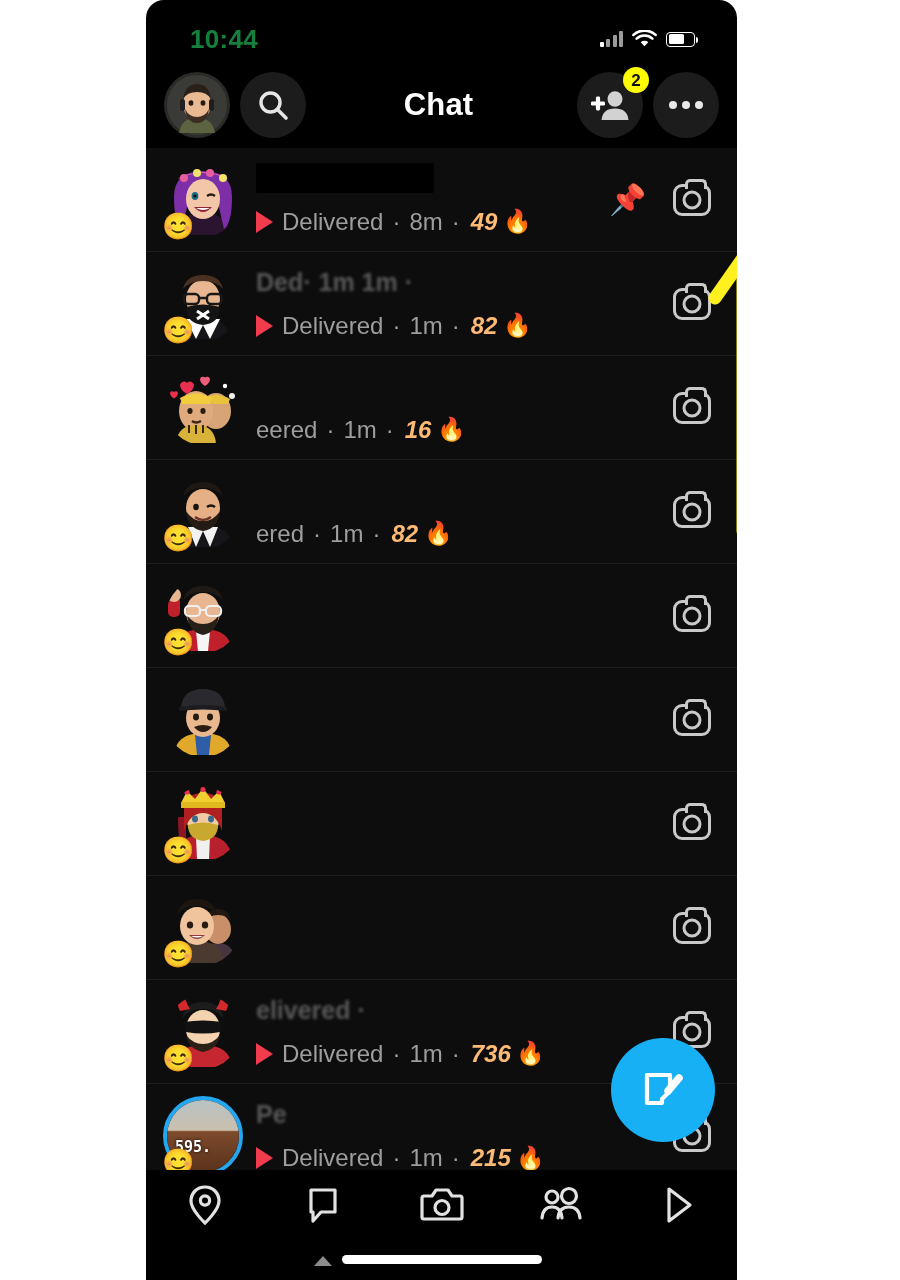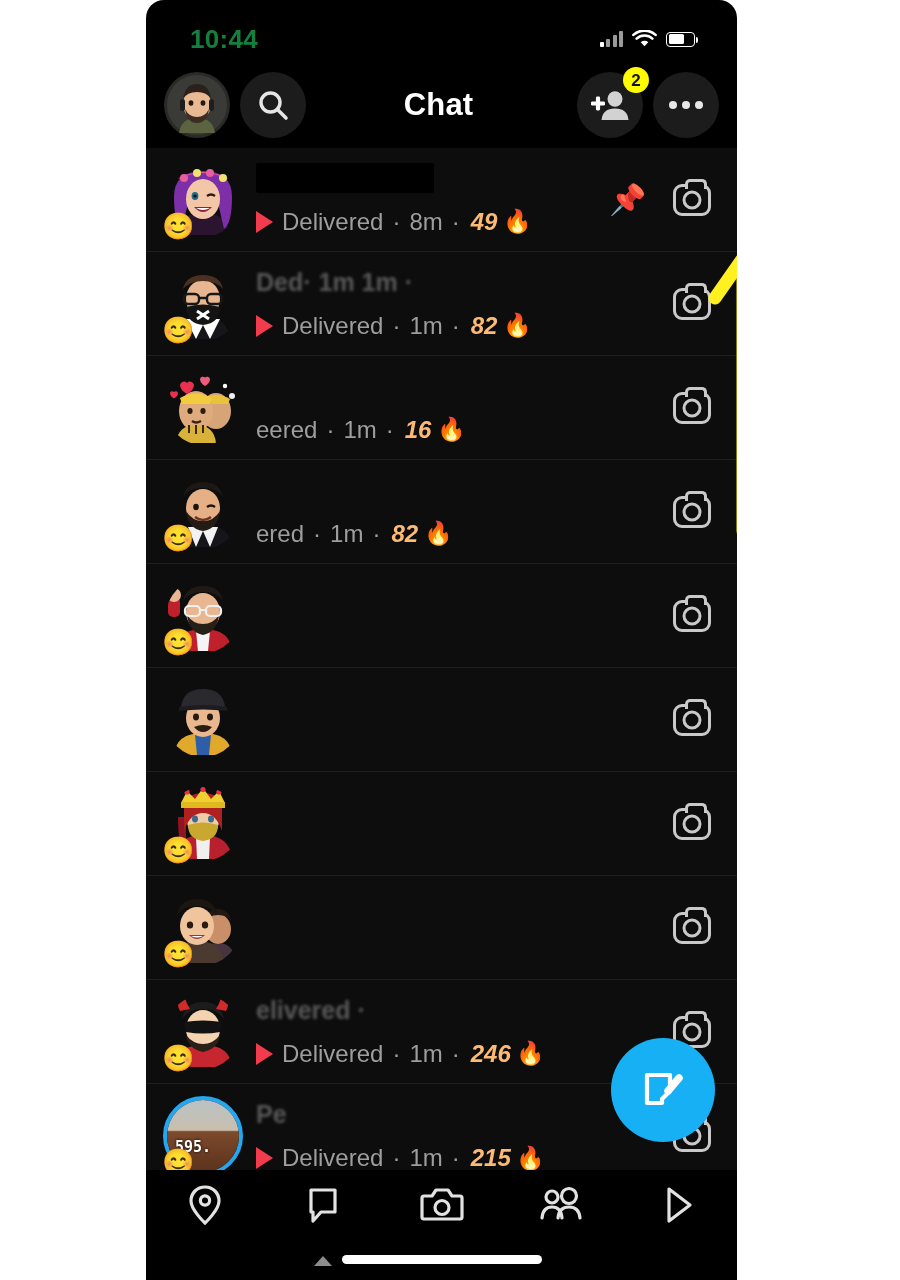--- a/index.html
+++ b/index.html
@@ -647,21 +647,21 @@
             <div class="friend-emoji">😊</div>
           </div>
           <div class="row-body">
             <div class="name faded">elivered ·</div>
             <div class="sub ">
               <span class="arrow"></span>
               <span class="txt">Delivered</span>
               <span class="dotsep">·</span>
               <span class="txt">1m</span>
               <span class="dotsep">·</span>
-              <span class="streak">246</span>
+              <span class="streak">736</span>
               <span class="fire">🔥</span>
             </div>
           </div>
           <div class="row-right">
             <div class="cam"></div>
           </div>
         </div>
         <div class="row">
           <div class="av-wrap">
             <div class="ring">

